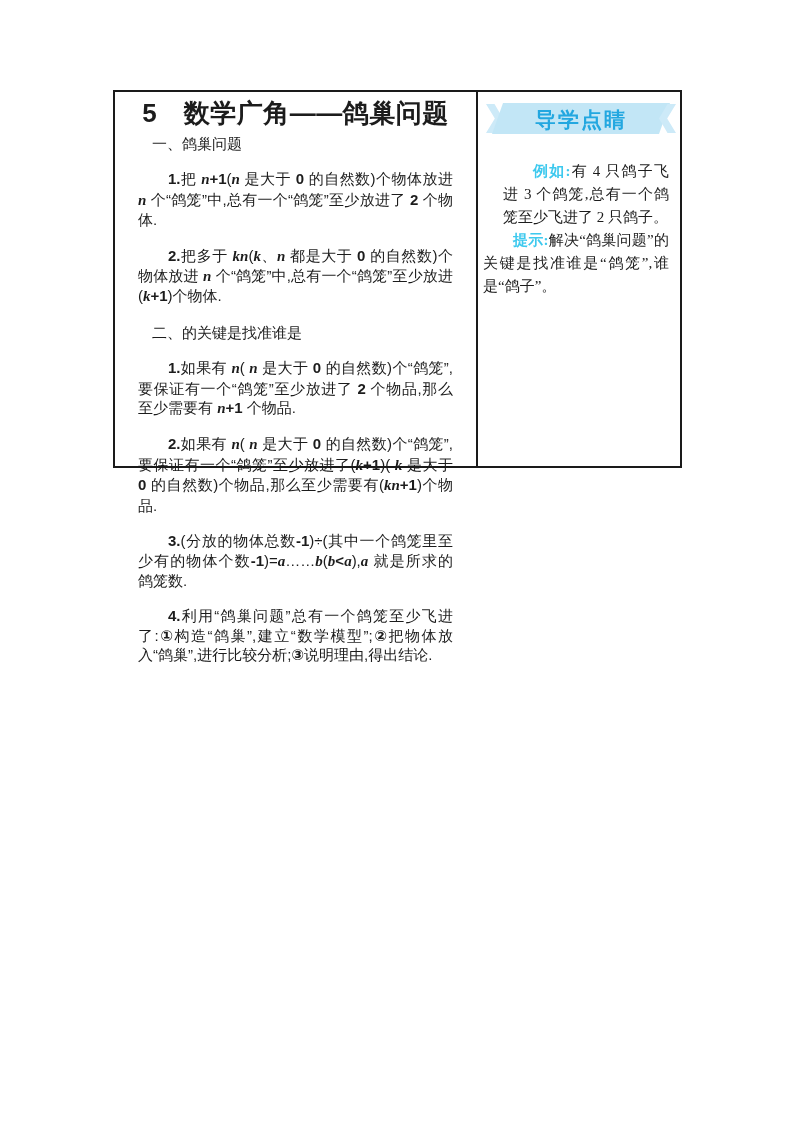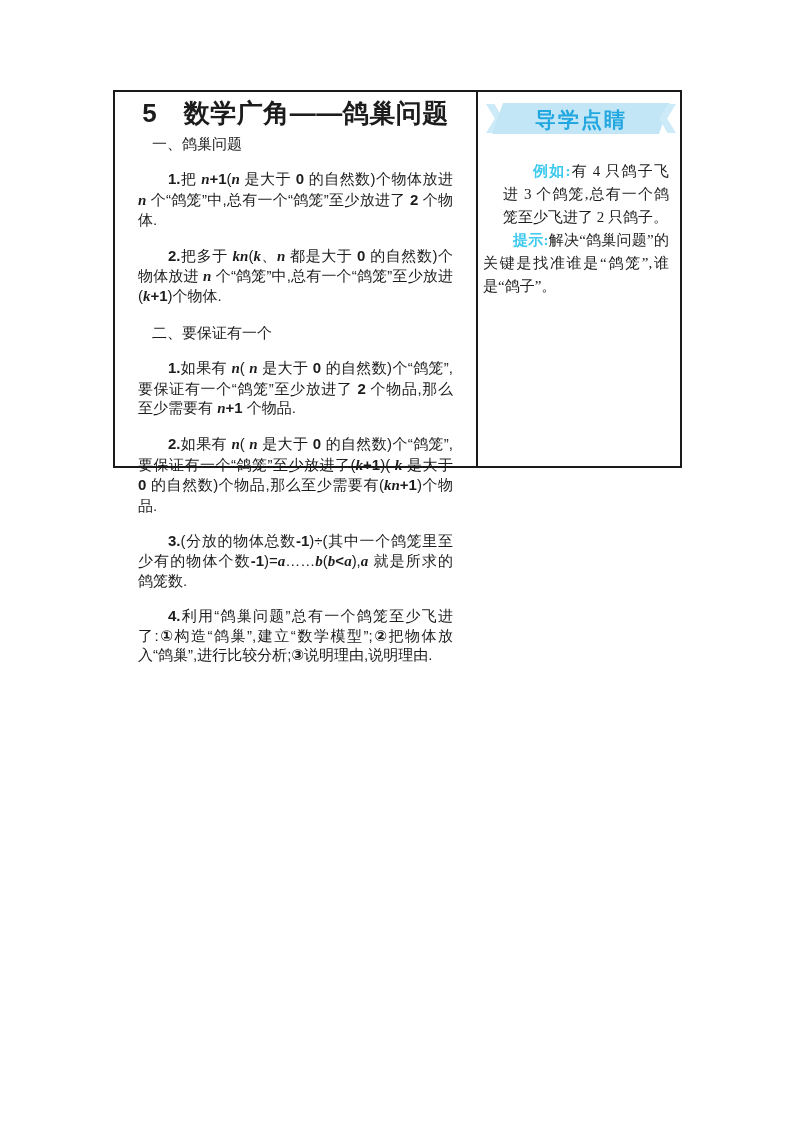--- a/index.html
+++ b/index.html
@@ -84,25 +84,25 @@
 
 <div class="page">
   <div class="box">
 
     <div class="col-left">
       <div class="doc-title">5　数学广角——鸽巢问题</div>
       <div>
           <div class="heading">一、鸽巢问题</div>
           <p class="para"><span class="seg bold">1.</span><span class="seg">把 </span><span class="seg var">n</span><span class="seg bold">+1</span><span class="seg">(</span><span class="seg var">n</span><span class="seg"> 是大于 </span><span class="seg bold">0</span><span class="seg"> 的自然数)个物体放进 </span><span class="seg var">n</span><span class="seg"> 个“鸽笼”中,总有一个“鸽笼”至少放进了 </span><span class="seg bold">2</span><span class="seg"> 个物体.</span></p>
           <p class="para"><span class="seg bold">2.</span><span class="seg">把多于 </span><span class="seg var">kn</span><span class="seg">(</span><span class="seg var">k</span><span class="seg">、</span><span class="seg var">n</span><span class="seg"> 都是大于 </span><span class="seg bold">0</span><span class="seg"> 的自然数)个物体放进 </span><span class="seg var">n</span><span class="seg"> 个“鸽笼”中,总有一个“鸽笼”至少放进(</span><span class="seg var">k</span><span class="seg bold">+1</span><span class="seg">)个物体.</span></p>
-          <div class="heading">二、要保证有一个</div>
+          <div class="heading">二、的关键是找准谁是</div>
           <p class="para"><span class="seg bold">1.</span><span class="seg">如果有 </span><span class="seg var">n</span><span class="seg">( </span><span class="seg var">n</span><span class="seg"> 是大于 </span><span class="seg bold">0</span><span class="seg"> 的自然数)个“鸽笼”,要保证有一个“鸽笼”至少放进了 </span><span class="seg bold">2</span><span class="seg"> 个物品,那么至少需要有 </span><span class="seg var">n</span><span class="seg bold">+1</span><span class="seg"> 个物品.</span></p>
           <p class="para"><span class="seg bold">2.</span><span class="seg">如果有 </span><span class="seg var">n</span><span class="seg">( </span><span class="seg var">n</span><span class="seg"> 是大于 </span><span class="seg bold">0</span><span class="seg"> 的自然数)个“鸽笼”,要保证有一个“鸽笼”至少放进了(</span><span class="seg var">k</span><span class="seg bold">+1</span><span class="seg">)( </span><span class="seg var">k</span><span class="seg"> 是大于 </span><span class="seg bold">0</span><span class="seg"> 的自然数)个物品,那么至少需要有(</span><span class="seg var">kn</span><span class="seg bold">+1</span><span class="seg">)个物品.</span></p>
           <p class="para"><span class="seg bold">3.</span><span class="seg">(分放的物体总数</span><span class="seg bold">-1</span><span class="seg">)÷(其中一个鸽笼里至少有的物体个数</span><span class="seg bold">-1</span><span class="seg">)=</span><span class="seg var">a</span><span class="seg">……</span><span class="seg var">b</span><span class="seg">(</span><span class="seg var">b</span><span class="seg bold">&lt;</span><span class="seg var">a</span><span class="seg">),</span><span class="seg var">a</span><span class="seg"> 就是所求的鸽笼数.</span></p>
-          <p class="para"><span class="seg bold">4.</span><span class="seg">利用“鸽巢问题”总有一个鸽笼至少飞进了:</span><span class="seg bold">①</span><span class="seg">构造“鸽巢”,建立“数学模型”;</span><span class="seg bold">②</span><span class="seg">把物体放入“鸽巢”,进行比较分析;</span><span class="seg bold">③</span><span class="seg">说明理由,说明理由.</span></p>
+          <p class="para"><span class="seg bold">4.</span><span class="seg">利用“鸽巢问题”总有一个鸽笼至少飞进了:</span><span class="seg bold">①</span><span class="seg">构造“鸽巢”,建立“数学模型”;</span><span class="seg bold">②</span><span class="seg">把物体放入“鸽巢”,进行比较分析;</span><span class="seg bold">③</span><span class="seg">说明理由,得出结论.</span></p>
         </div>
     </div>
 
     <div class="col-right">
       <div class="banner-wrap">
         <span class="tail left"></span>
         <div class="banner-body">
           <span class="banner-label">导学点睛</span>
         </div>
         <span class="tail right"></span>

